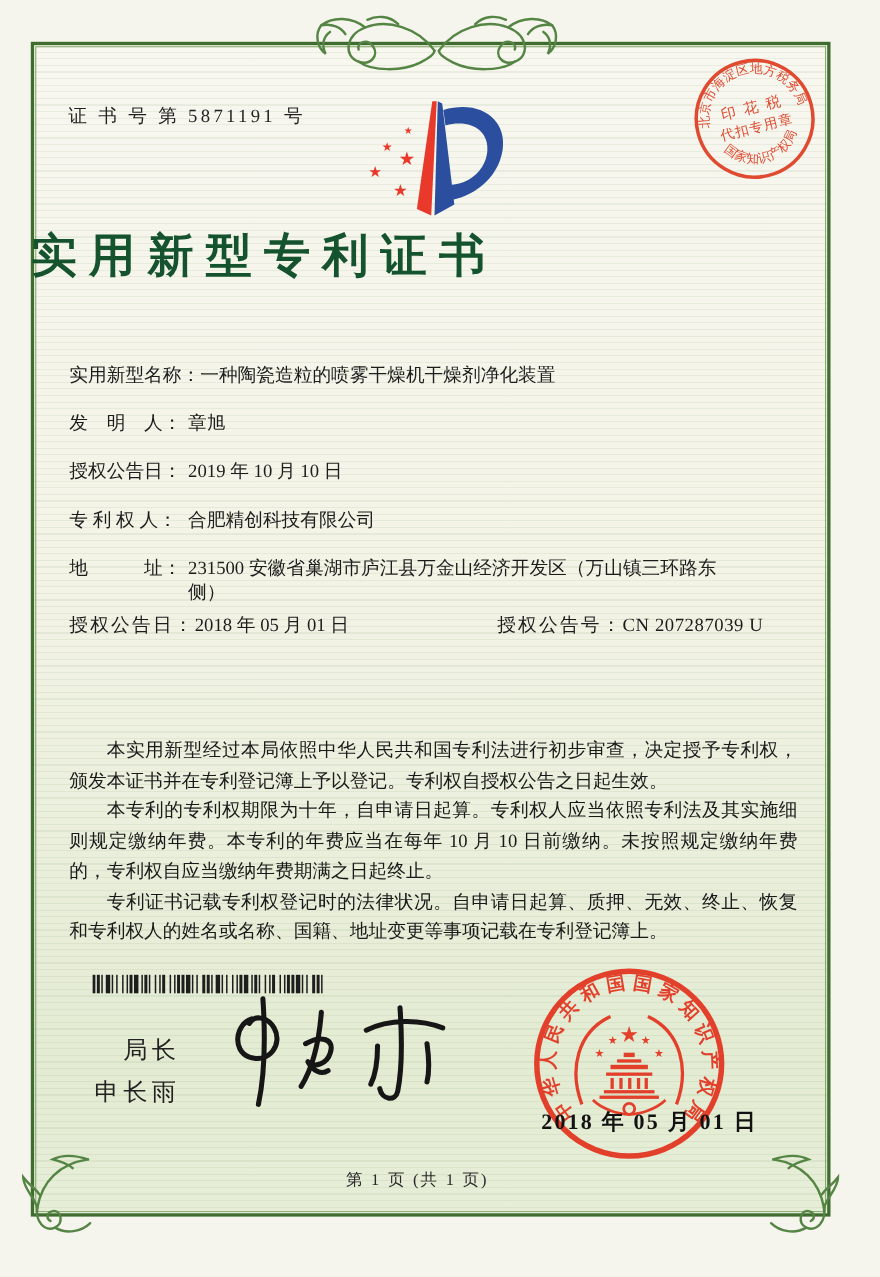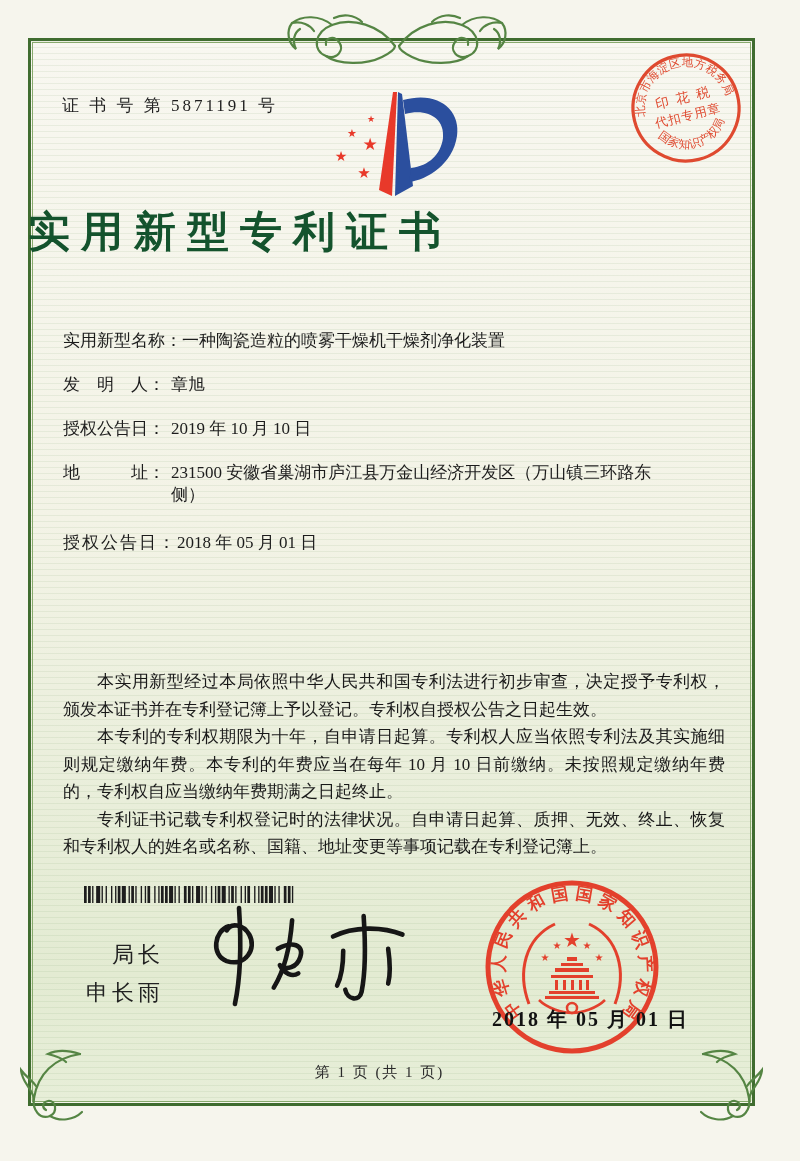--- a/index.html
+++ b/index.html
@@ -25,21 +25,21 @@
   .ornament { position:absolute; }
   .cert-no { position:absolute; left:62px; top:94px; font-size:17px; letter-spacing:3px; color:#1f1f1f; }
   .logo { position:absolute; left:303px; top:88px; }
   .stamp { position:absolute; left:616px; top:38px; transform:rotate(-14deg); }
   .title {
     position:absolute; left:28px; top:204px; width:727px; text-align:left;
     font-size:42px; font-weight:bold; letter-spacing:11px; color:#14532d; white-space:nowrap;
   }
   .fields { position:absolute; left:63px; top:330px; width:662px; font-size:17px; }
   .row { position:relative; line-height:22px; margin-bottom:22px; }
-  .row.addr { margin-bottom:26px; }
+  .row.addr { margin-bottom:8px; }
   .lbl { display:inline-block; min-width:108px; white-space:nowrap; vertical-align:top; }
   .val { display:inline-block; max-width:505px; vertical-align:top; }
   .grant .lbl { min-width:0; letter-spacing:2px; }
   .grant-no { position:absolute; left:389px; top:0; white-space:nowrap; letter-spacing:0.5px; }
   .grant-no .lbl2 { letter-spacing:2px; }
   .paras { position:absolute; left:63px; top:668px; width:662px; font-size:17px; line-height:27.5px; text-align:justify; color:#191919; }
   .paras p { margin:0; text-indent:2em; }
   .barcode { position:absolute; left:84px; top:886px; }
   .signer { position:absolute; left:86px; top:936px; font-size:22px; line-height:38px; letter-spacing:4px; color:#222;text-align:right; }
   .signature { position:absolute; left:192px; top:898px; }
@@ -131,25 +131,29 @@
   <div class="fields">
     <div class="row">
       <span class="lbl">实用新型名称：</span><span class="val">一种陶瓷造粒的喷雾干燥机干燥剂净化装置</span>
     </div>
     <div class="row">
       <span class="lbl">发　明　人：</span><span class="val">章旭</span>
     </div>
     <div class="row">
       <span class="lbl">授权公告日：</span><span class="val">2019 年 10 月 10 日</span>
     </div>
+    <div class="row">
+      <span class="lbl">专 利 权 人：</span><span class="val">合肥精创科技有限公司</span>
+    </div>
     <div class="row addr">
       <span class="lbl">地　　　址：</span><span class="val">231500 安徽省巢湖市庐江县万金山经济开发区（万山镇三环路东侧）</span>
     </div>
     <div class="row grant">
       <span class="lbl">授权公告日：</span><span class="val">2018 年 05 月 01 日</span>
+      <span class="grant-no"><span class="lbl2">授权公告号：</span><span>CN 207287039 U</span></span>
     </div>
   </div>
 
   <div class="paras">
     <p>本实用新型经过本局依照中华人民共和国专利法进行初步审查，决定授予专利权，颁发本证书并在专利登记簿上予以登记。专利权自授权公告之日起生效。</p>
     <p>本专利的专利权期限为十年，自申请日起算。专利权人应当依照专利法及其实施细则规定缴纳年费。本专利的年费应当在每年 10 月 10 日前缴纳。未按照规定缴纳年费的，专利权自应当缴纳年费期满之日起终止。</p>
     <p>专利证书记载专利权登记时的法律状况。自申请日起算、质押、无效、终止、恢复和专利权人的姓名或名称、国籍、地址变更等事项记载在专利登记簿上。</p>
   </div>
 
   <svg class="barcode" id="barcode-svg" width="212" height="18" viewBox="0 0 212 18">

